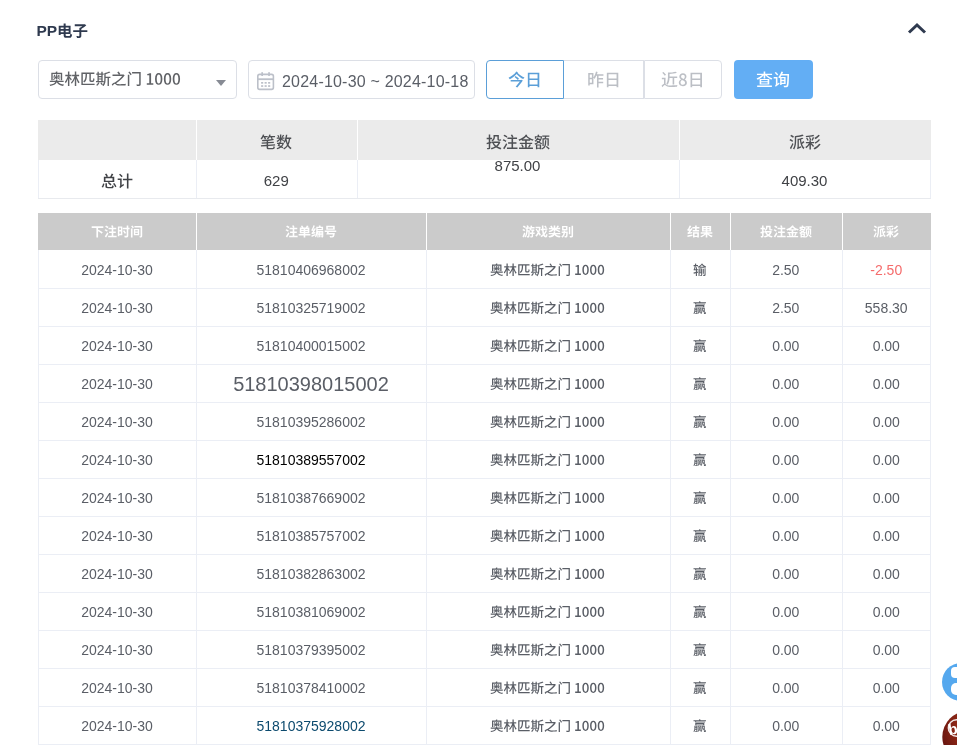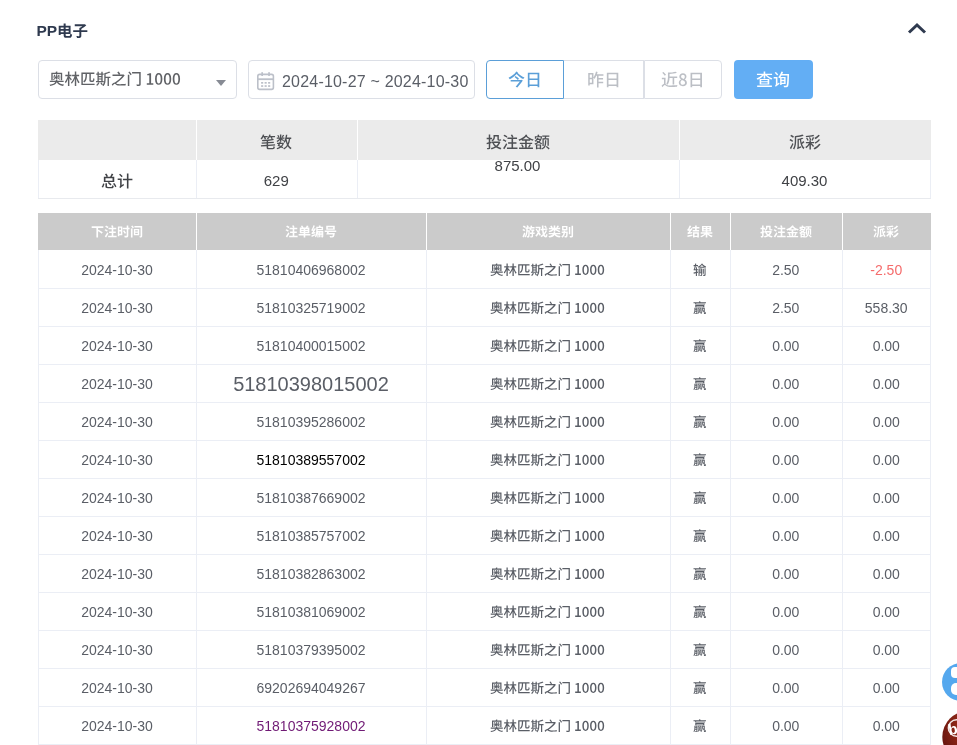--- a/index.html
+++ b/index.html
@@ -169,21 +169,21 @@
       <rect x="4.3" y="0.2" width="1.7" height="3.8" fill="#bcc0c9"></rect>
       <rect x="11.2" y="0.2" width="1.7" height="3.8" fill="#bcc0c9"></rect>
       <rect x="1" y="6.3" width="15.2" height="1.8" fill="#bcc0c9"></rect>
       <rect x="4.1" y="10" width="2.1" height="1.7" fill="#bcc0c9"></rect>
       <rect x="7.6" y="10" width="2.1" height="1.7" fill="#bcc0c9"></rect>
       <rect x="11.1" y="10" width="2.1" height="1.7" fill="#bcc0c9"></rect>
       <rect x="4.1" y="13.2" width="2.1" height="1.7" fill="#bcc0c9"></rect>
       <rect x="7.6" y="13.2" width="2.1" height="1.7" fill="#bcc0c9"></rect>
       <rect x="11.1" y="13.2" width="2.1" height="1.7" fill="#bcc0c9"></rect>
     </svg>
-    <div style="position:absolute;left:33px;top:2px;height:37px;display:flex;align-items:center;font-size:16px;letter-spacing:0.2px;color:#5a5e66;white-space:nowrap">2024-10-27 ~ 2024-10-30</div>
+    <div style="position:absolute;left:33px;top:2px;height:37px;display:flex;align-items:center;font-size:16px;letter-spacing:0.2px;color:#5a5e66;white-space:nowrap">2024-10-30 ~ 2024-10-18</div>
   </div>
 <div class="abs" style="left:486px;top:60px;width:78px;height:39px;border:1px solid #5b9fd8;border-radius:4px 0 0 4px;box-sizing:border-box;display:flex;align-items:center;justify-content:center;z-index:2">
     <svg class="ck" width="34.0" height="17" viewBox="0 -880 2000 1000" style="vertical-align:-2.04px;">
       <use href="#t_today" fill="#5b9fd8"></use>
     </svg>
   </div>
 <div class="abs" style="left:564px;top:60px;width:80px;height:39px;border:1px solid #dcdfe6;border-left:none;box-sizing:border-box;display:flex;align-items:center;justify-content:center">
     <svg class="ck" width="34.0" height="17" viewBox="0 -880 2000 1000" style="vertical-align:-2.04px;">
       <use href="#t_yest" fill="#bcbfc5"></use>
     </svg>
@@ -511,21 +511,21 @@
 <div class="cc" style="left:842px;top:631px;width:88.5px;height:38px;font-size:14px;color:#5a5e66;font-weight:normal;">0.00</div>
 <div class="abs" style="left:38px;top:706px;width:892.5px;height:1px;background:#ebeef5"></div>
 <div class="vline" style="left:38px;top:668px;height:38px"></div>
 <div class="vline" style="left:196px;top:668px;height:38px"></div>
 <div class="vline" style="left:426px;top:668px;height:38px"></div>
 <div class="vline" style="left:669.5px;top:668px;height:38px"></div>
 <div class="vline" style="left:729.5px;top:668px;height:38px"></div>
 <div class="vline" style="left:842px;top:668px;height:38px"></div>
 <div class="vline" style="left:929.5px;top:668px;height:38px"></div>
 <div class="cc" style="left:38px;top:669px;width:158px;height:38px;font-size:14px;color:#5a5e66;font-weight:normal;">2024-10-30</div>
-<div class="cc" style="left:196px;top:669px;width:230px;height:38px;font-size:14px;color:#5a5e66;font-weight:normal;">69202694049267</div>
+<div class="cc" style="left:196px;top:669px;width:230px;height:38px;font-size:14px;color:#5a5e66;font-weight:normal;">51810378410002</div>
 <div class="cc" style="left:426px;top:669px;width:243.5px;height:38px;font-size:14px;color:#5a5e66;font-weight:normal;">
     <svg class="ck" width="114.8" height="13.5" viewBox="0 -880 8505 1000" style="vertical-align:-1.62px;">
       <use href="#t_game" fill="#5a5e66"></use>
     </svg>
   </div>
 <div class="cc" style="left:669.5px;top:669px;width:60.0px;height:38px;font-size:14px;color:#5a5e66;font-weight:normal;">
     <svg class="ck" width="13.5" height="13.5" viewBox="0 -880 1000 1000" style="vertical-align:-1.62px;">
       <use href="#t_ying" fill="#5a5e66"></use>
     </svg>
   </div>
@@ -533,21 +533,21 @@
 <div class="cc" style="left:842px;top:669px;width:88.5px;height:38px;font-size:14px;color:#5a5e66;font-weight:normal;">0.00</div>
 <div class="abs" style="left:38px;top:744px;width:892.5px;height:1px;background:#ebeef5"></div>
 <div class="vline" style="left:38px;top:706px;height:38px"></div>
 <div class="vline" style="left:196px;top:706px;height:38px"></div>
 <div class="vline" style="left:426px;top:706px;height:38px"></div>
 <div class="vline" style="left:669.5px;top:706px;height:38px"></div>
 <div class="vline" style="left:729.5px;top:706px;height:38px"></div>
 <div class="vline" style="left:842px;top:706px;height:38px"></div>
 <div class="vline" style="left:929.5px;top:706px;height:38px"></div>
 <div class="cc" style="left:38px;top:707px;width:158px;height:38px;font-size:14px;color:#5a5e66;font-weight:normal;">2024-10-30</div>
-<div class="cc" style="left:196px;top:707px;width:230px;height:38px;font-size:14px;color:#701a75;font-weight:normal;">51810375928002</div>
+<div class="cc" style="left:196px;top:707px;width:230px;height:38px;font-size:14px;color:#0c4a6e;font-weight:normal;">51810375928002</div>
 <div class="cc" style="left:426px;top:707px;width:243.5px;height:38px;font-size:14px;color:#5a5e66;font-weight:normal;">
     <svg class="ck" width="114.8" height="13.5" viewBox="0 -880 8505 1000" style="vertical-align:-1.62px;">
       <use href="#t_game" fill="#5a5e66"></use>
     </svg>
   </div>
 <div class="cc" style="left:669.5px;top:707px;width:60.0px;height:38px;font-size:14px;color:#5a5e66;font-weight:normal;">
     <svg class="ck" width="13.5" height="13.5" viewBox="0 -880 1000 1000" style="vertical-align:-1.62px;">
       <use href="#t_ying" fill="#5a5e66"></use>
     </svg>
   </div>

